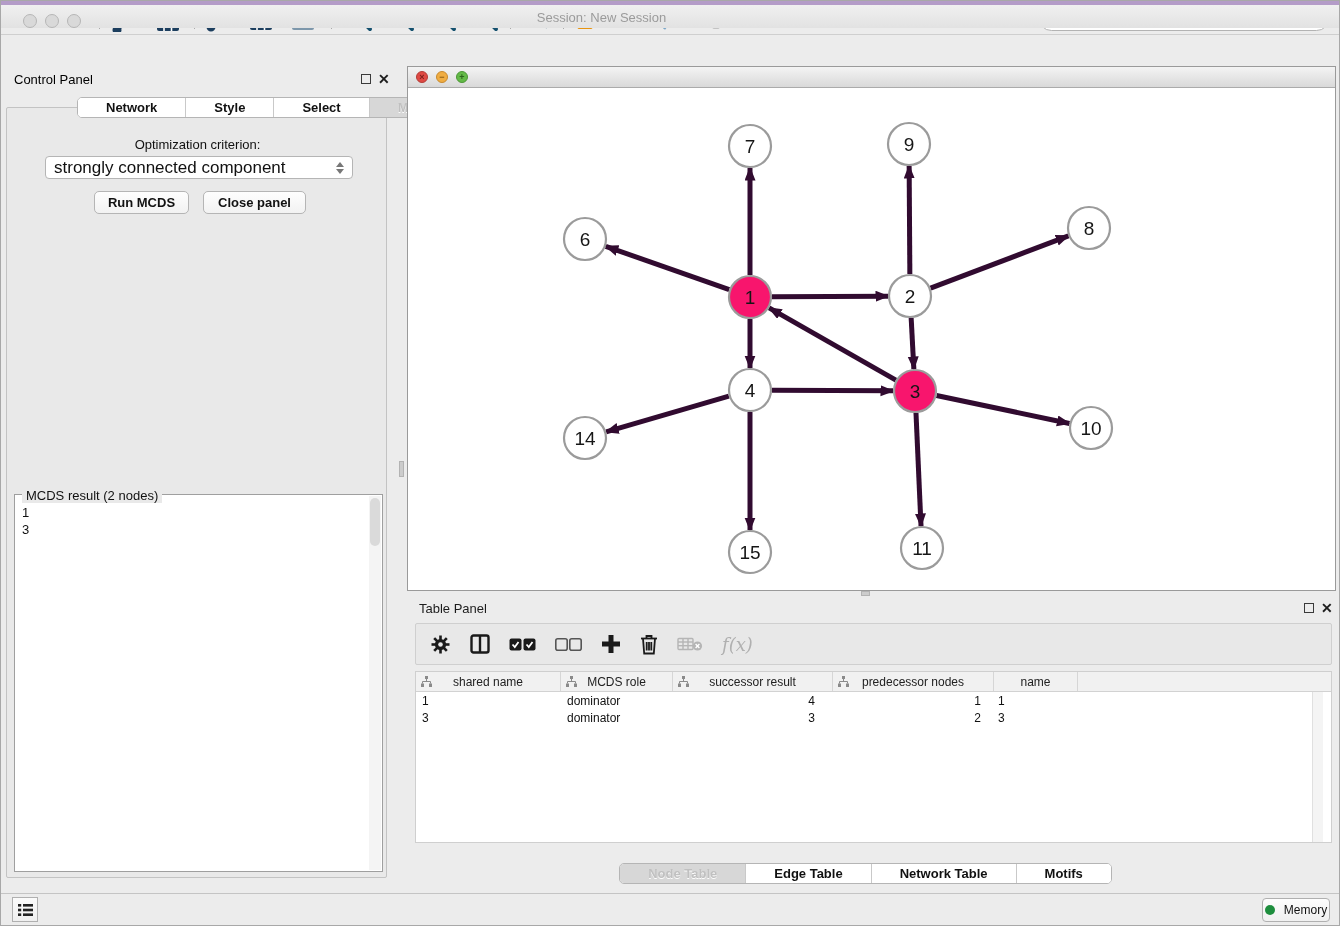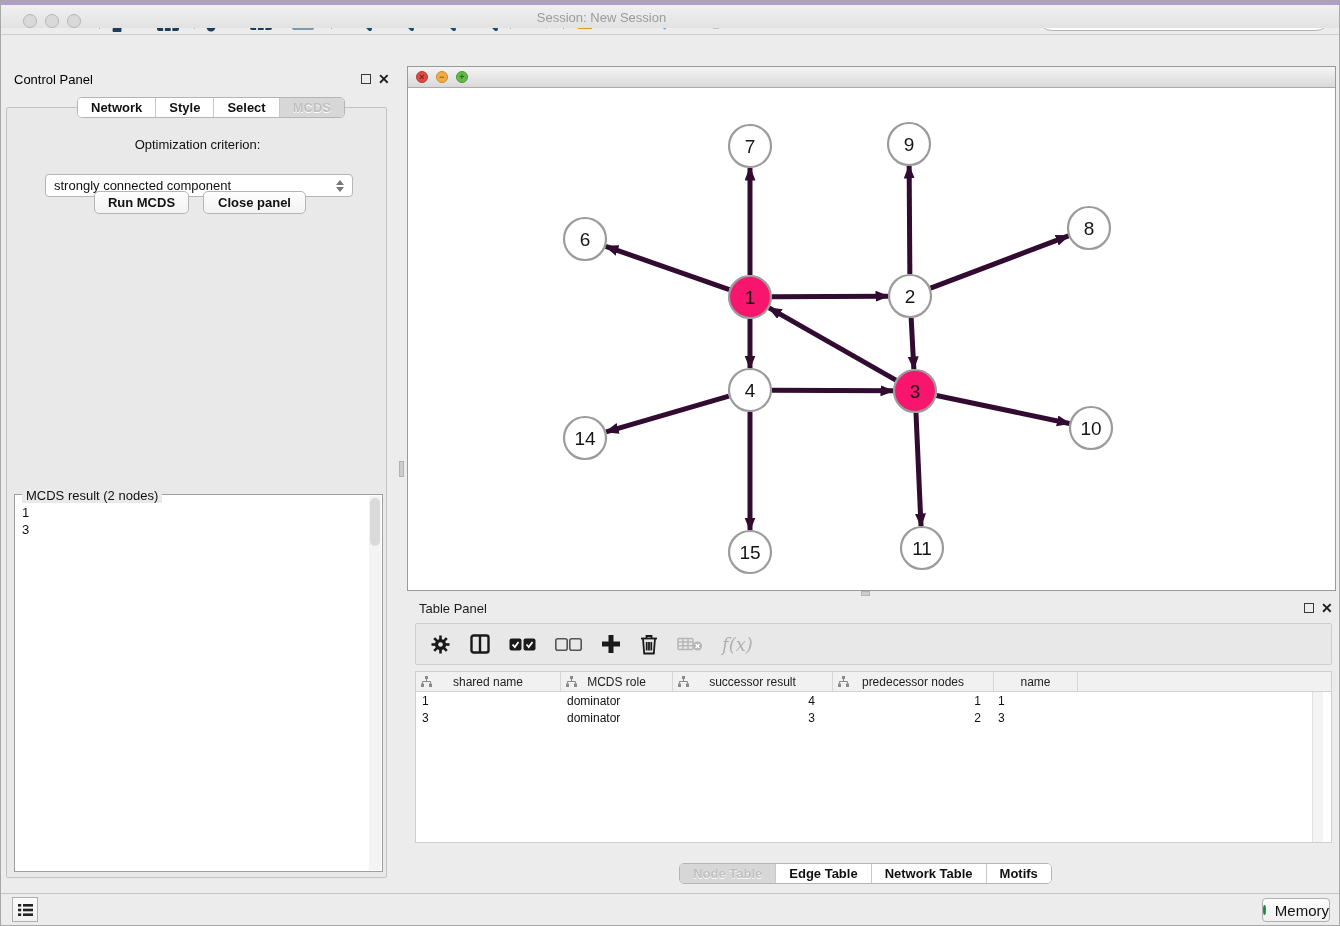--- a/index.html
+++ b/index.html
@@ -32,30 +32,30 @@
     background:transparent; font-family:"Liberation Sans",sans-serif; }
 
   
   #cp-title { left:14px; top:72px; font-size:13px; color:#000000; }
   .panel-float { width:10px; height:10px; border:1.5px solid #3a3a3a; }
   .panel-close { font-size:14px; font-weight:bold; color:#1c1c1c; line-height:10px; }
   #cp-body { left:6px; top:107px; width:381px; height:771px; background:#e9e9e9;
     border:1px solid #c3c3c3; border-radius:2px; }
   .segtabs { display:inline-flex; border:1px solid #b5b5b5; border-radius:5px;
     overflow:hidden; background:#fff; height:21px; }
-  .segtab { padding:0 13px; font-size:13px; font-weight:600; color:#111;
+  .segtab { padding:0 28px; font-size:13px; font-weight:600; color:#111;
     display:flex; align-items:center; background:#fff; border-left:1px solid #c9c9c9; }
   .segtab:first-child { border-left:none; }
   .segtab.sel { background:#d7d7d7; color:#c0c0c0; text-shadow:0 1px 0 #fdfdfd; }
   #cp-tabs { left:77px; top:97px; }
   #opt-label { left:7px; top:137px; width:381px; text-align:center;
     font-size:13px; color:#111; }
-  #criterion { left:45px; top:174px; width:308px; height:23px; background:#fff;
+  #criterion { left:45px; top:156px; width:308px; height:23px; background:#fff;
     border:1px solid #b5b5b5; border-radius:4px; display:flex; align-items:center;
-    padding:0 8px; font-size:13px; color:#111; }
+    padding:0 8px; font-size:17px; color:#111; }
   .stepper { margin-left:auto; display:flex; flex-direction:column; gap:2px; }
   .stepper i { width:0; height:0; border-left:4px solid transparent;
     border-right:4px solid transparent; }
   .stepper .up { border-bottom:5px solid #777; }
   .stepper .dn { border-top:5px solid #777; }
   .pushbtn { height:23px; background:linear-gradient(#fefefe,#f2f2f2);
     border:1px solid #b5b5b5; border-radius:5px; font-size:13px; font-weight:600;
     color:#111; display:flex; align-items:center; justify-content:center; }
   #run-btn { left:94px; top:191px; width:95px; }
   #closepanel-btn { left:203px; top:191px; width:103px; }
@@ -110,21 +110,21 @@
 
   
   #statusbar { left:0; top:893px; width:1340px; height:33px; background:#ececec;
     border-top:1px solid #c4c4c4; }
   #list-btn { left:12px; top:897px; width:26px; height:25px;
     background:linear-gradient(#fbfbfb,#efefef); border:1px solid #b0b0b0;
     display:flex; align-items:center; justify-content:center; }
   #memory-btn { left:1262px; top:898px; width:68px; height:24px;
     background:linear-gradient(#fdfdfd,#f0f0f0); border:1px solid #b0b0b0;
     border-radius:4px; display:flex; align-items:center; justify-content:center;
-    gap:9px; font-size:15px; color:#111; }
+    gap:9px; font-size:12px; color:#111; }
   #memory-dot { width:10px; height:10px; border-radius:50%; background:#1e8e3e; }
   body::after { content:""; position:absolute; inset:0; pointer-events:none;
     box-shadow:inset 0 0 0 1px #a8a8a8; }
 </style>
 </head>
 <body>
 
 <div id="top-strip" class="abs"></div>
 <div id="titlebar" class="abs">
   <div class="traffic abs" style="left:23px"></div>

